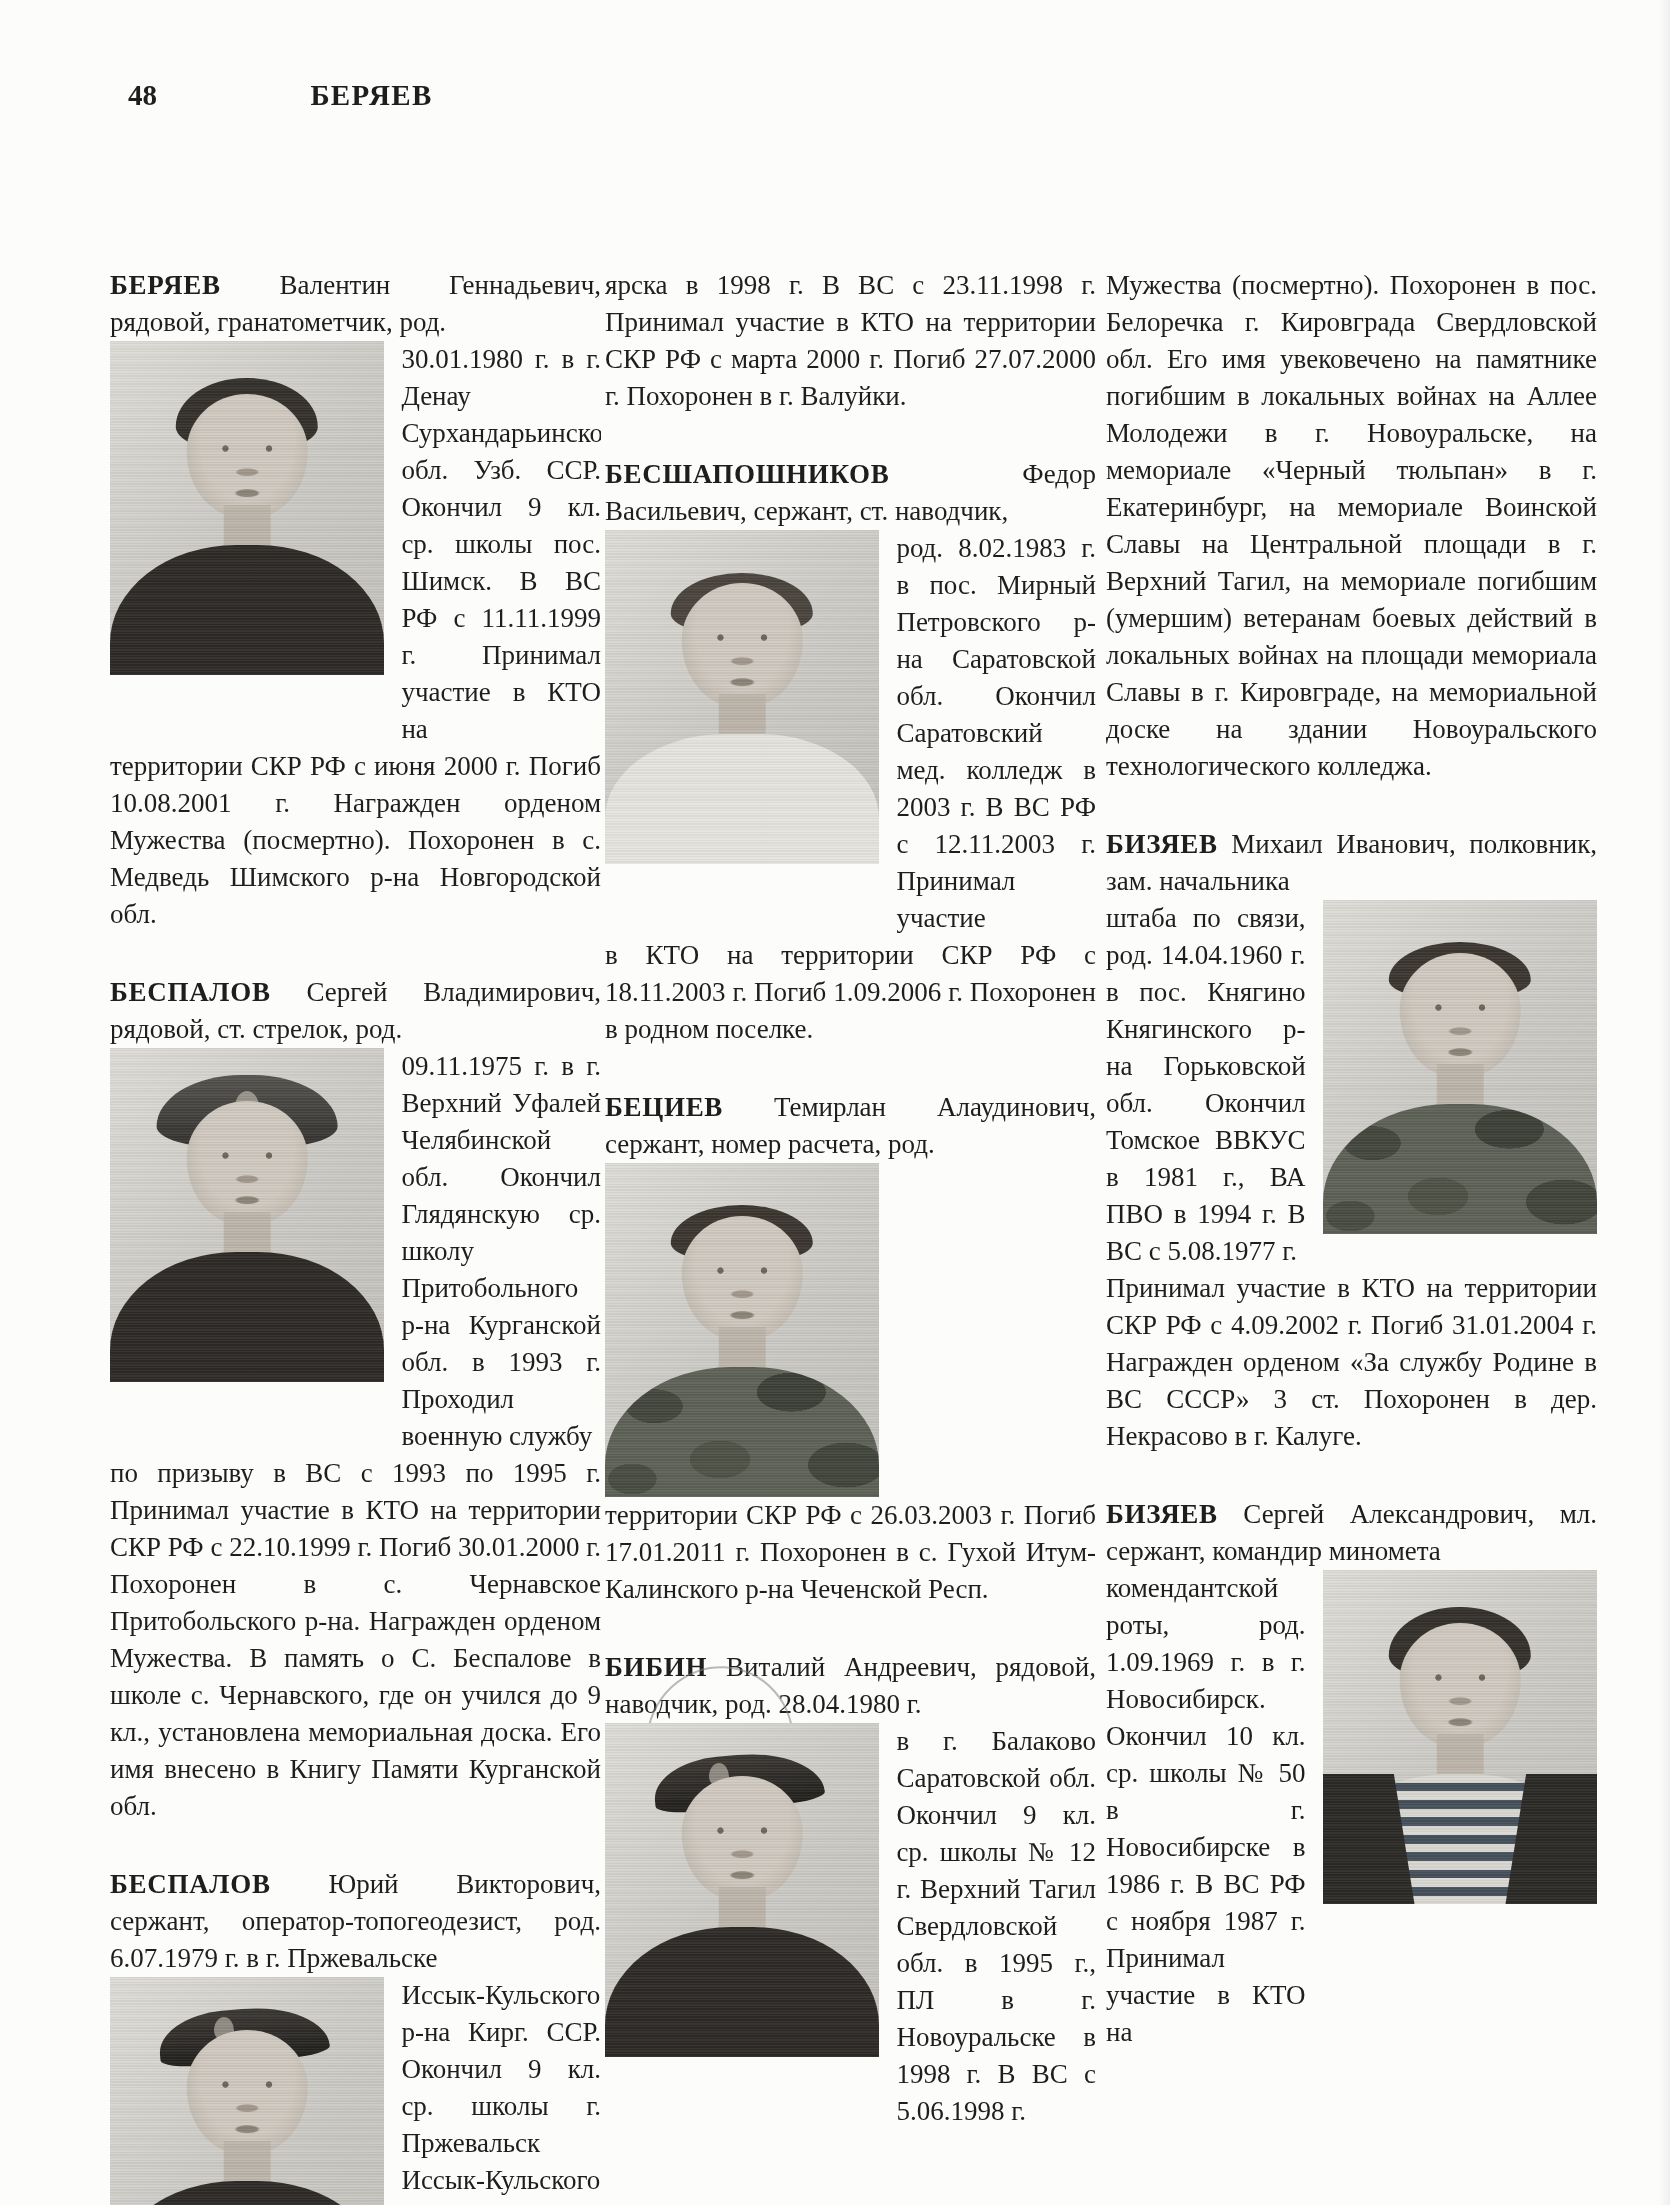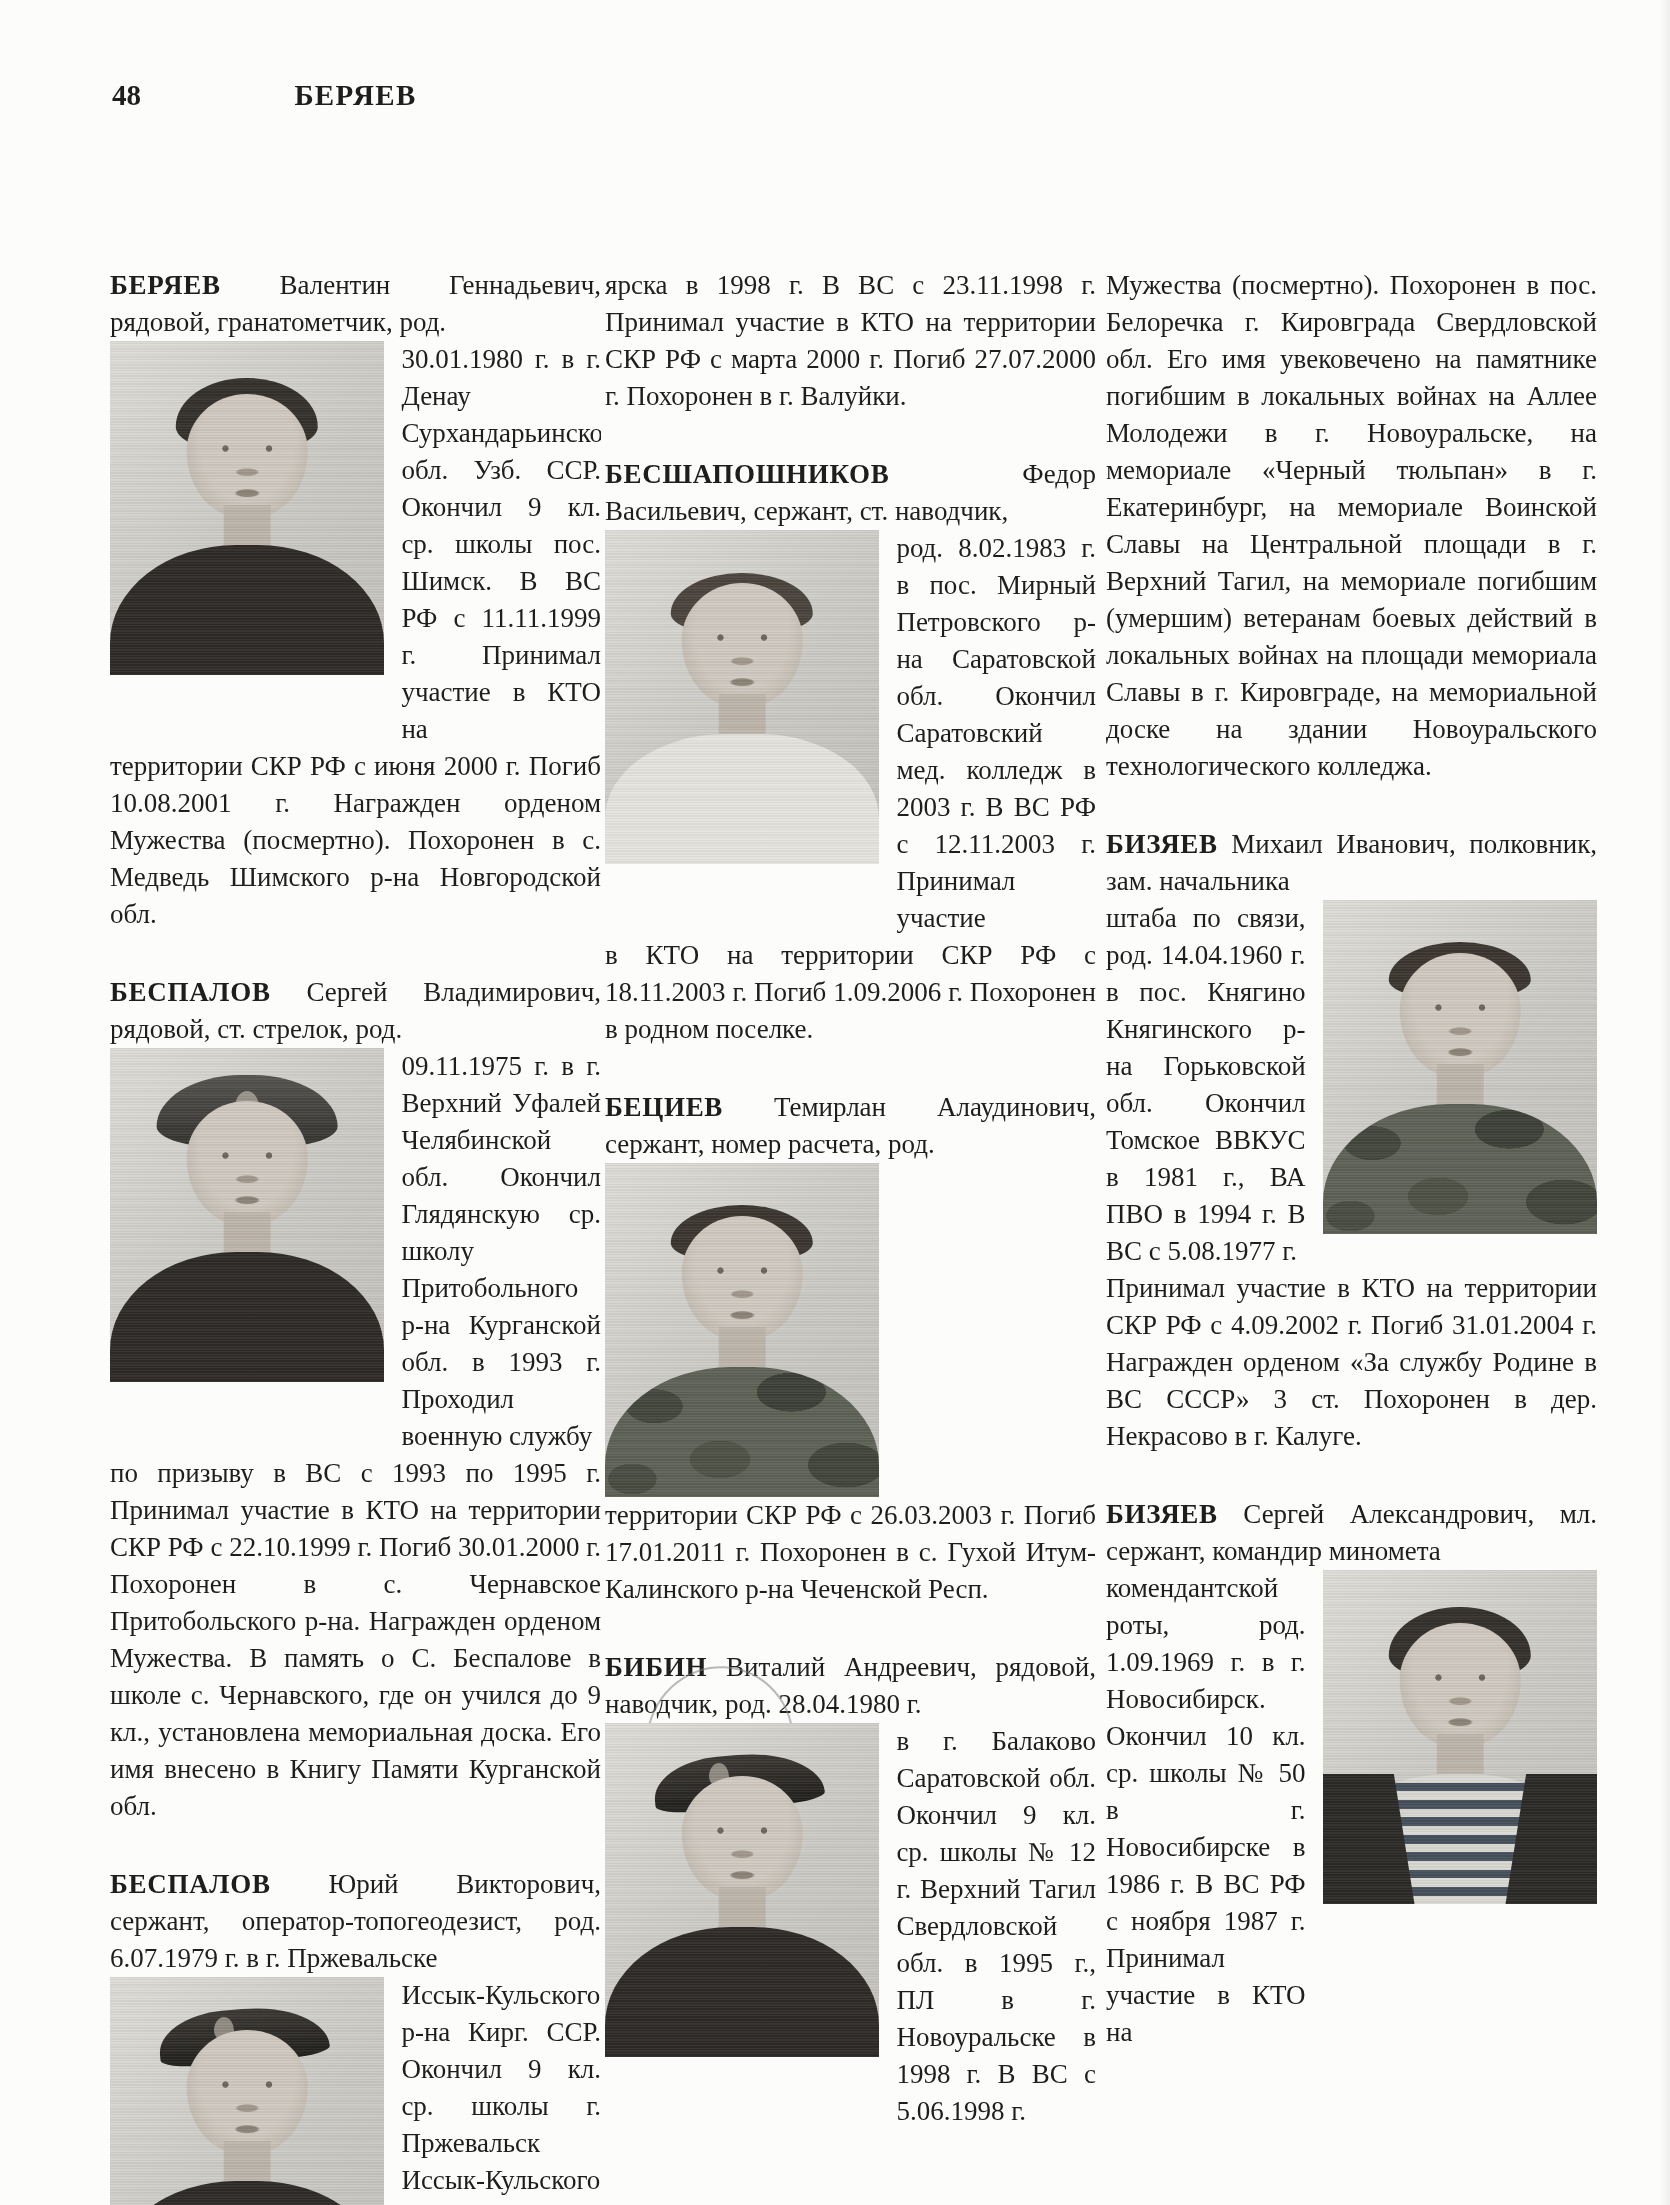--- a/index.html
+++ b/index.html
@@ -8,21 +8,21 @@
     width:1671px;height:2205px;
     background:#fcfcfa;
     font-family:"Liberation Serif","DejaVu Serif",serif;
     color:#1e1e1e;
     overflow:hidden;
   }
   
   .page::after{content:"";position:absolute;top:0;right:0;width:12px;height:100%;
     background:linear-gradient(to right,rgba(0,0,0,0),rgba(0,0,0,.06));pointer-events:none;}
 
-  .running-header{position:absolute;top:79px;left:0;width:1636px;height:40px;}
+  .running-header{position:absolute;top:79px;left:16px;width:1636px;height:40px;}
   .page-number{position:absolute;left:112px;top:0;font-size:29px;font-weight:bold;}
   .running-head{position:absolute;left:110px;top:0;width:491px;text-align:center;
     font-size:29px;font-weight:bold;letter-spacing:1.3px;}
 
   .col{position:absolute;top:267px;width:491px;height:1941px;overflow:hidden;}
   .col-1{left:110px;}
   .col-2{left:605px;}
   .col-3{left:1106px;}
 
   .entry{margin-top:41px;position:relative;}

